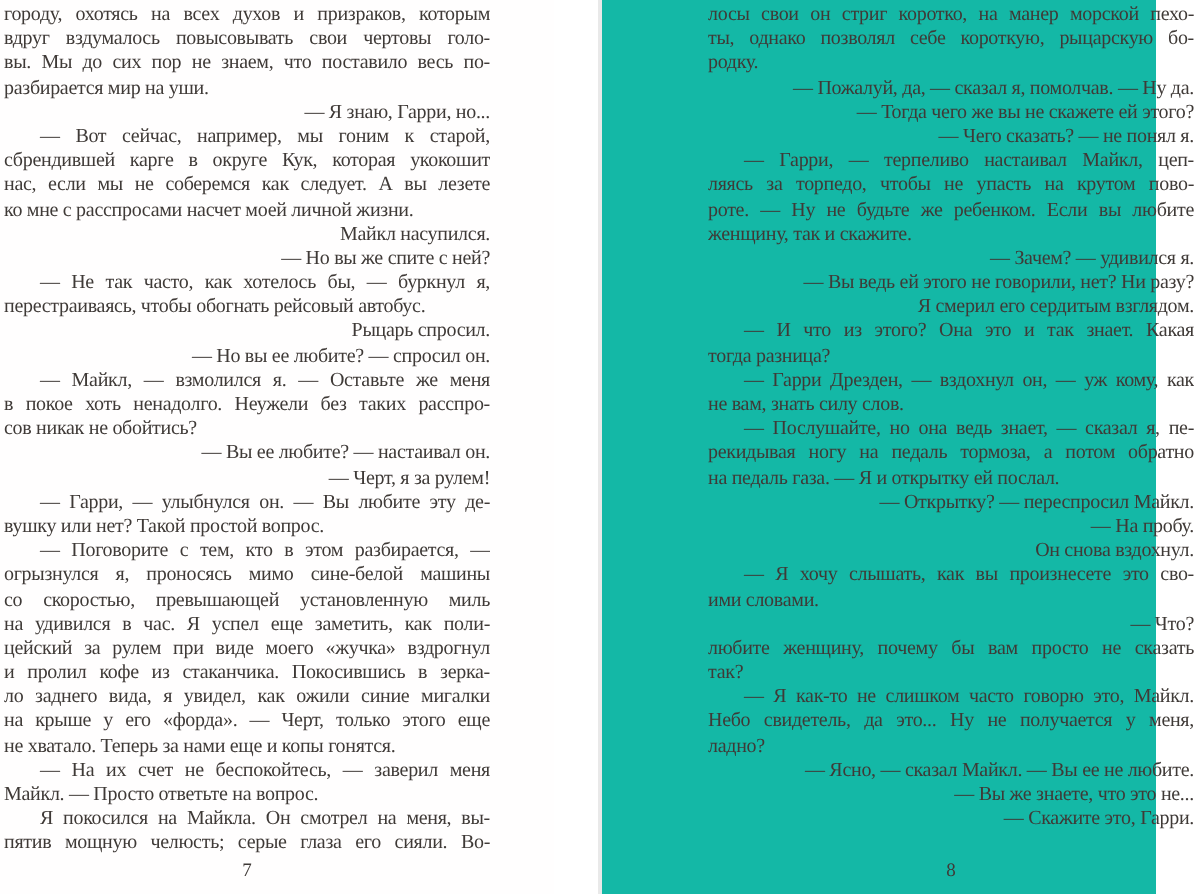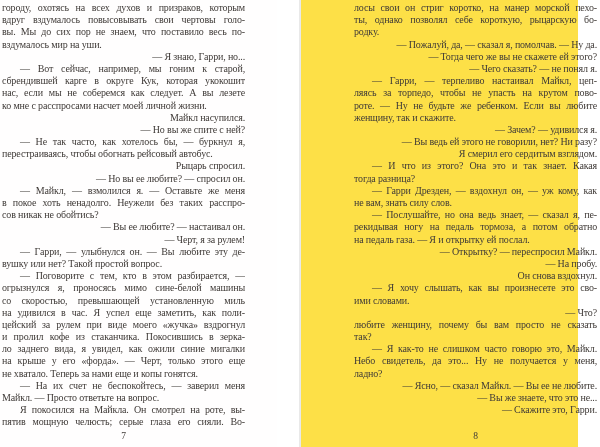--- a/index.html
+++ b/index.html
@@ -17,21 +17,21 @@
     overflow: hidden;
     background: #ffffff;
   }
   .page {
     position: absolute;
     top: 0;
     height: 447px;
     width: 277px;
   }
   .page-left  { left: 0;   background: #fffefe; }
-  .page-right { left: 301px; background: #fde047; }
+  .page-right { left: 301px; background: #14b8a6; }
   .gutter {
     position: absolute;
     left: 299px;
     top: 0;
     width: 2px;
     height: 447px;
     background: #e9e9e9;
   }
   .text-block {
     position: absolute;
@@ -73,21 +73,21 @@
 </head>
 <body>
 
 <div class="spread">
 
   <div class="page page-left">
     <div class="text-block">
         <div class="line justify">городу, охотясь на всех духов и призраков, которым</div>
         <div class="line justify">вдруг вздумалось повысовывать свои чертовы голо-</div>
         <div class="line justify">вы. Мы до сих пор не знаем, что поставило весь по-</div>
-        <div class="line">вздумалось мир на уши.</div>
+        <div class="line">разбирается мир на уши.</div>
         <div class="line indent">— Я знаю, Гарри, но...</div>
         <div class="line indent justify">— Вот сейчас, например, мы гоним к старой,</div>
         <div class="line justify">сбрендившей карге в округе Кук, которая укокошит</div>
         <div class="line justify">нас, если мы не соберемся как следует. А вы лезете</div>
         <div class="line">ко мне с расспросами насчет моей личной жизни.</div>
         <div class="line indent">Майкл насупился.</div>
         <div class="line indent">— Но вы же спите с ней?</div>
         <div class="line indent justify">— Не так часто, как хотелось бы, — буркнул я,</div>
         <div class="line">перестраиваясь, чтобы обогнать рейсовый автобус.</div>
         <div class="line indent">Рыцарь спросил.</div>
@@ -103,21 +103,21 @@
         <div class="line justify">огрызнулся я, проносясь мимо сине-белой машины</div>
         <div class="line justify">со скоростью, превышающей установленную миль</div>
         <div class="line justify">на удивился в час. Я успел еще заметить, как поли-</div>
         <div class="line justify">цейский за рулем при виде моего «жучка» вздрогнул</div>
         <div class="line justify">и пролил кофе из стаканчика. Покосившись в зерка-</div>
         <div class="line justify">ло заднего вида, я увидел, как ожили синие мигалки</div>
         <div class="line justify">на крыше у его «форда». — Черт, только этого еще</div>
         <div class="line">не хватало. Теперь за нами еще и копы гонятся.</div>
         <div class="line indent justify">— На их счет не беспокойтесь, — заверил меня</div>
         <div class="line">Майкл. — Просто ответьте на вопрос.</div>
-        <div class="line indent justify">Я покосился на Майкла. Он смотрел на роте, вы-</div>
+        <div class="line indent justify">Я покосился на Майкла. Он смотрел на меня, вы-</div>
         <div class="line justify">пятив мощную челюсть; серые глаза его сияли. Во-</div>
       </div>
     <div class="folio">7</div>
   </div>
 
   <div class="gutter"></div>
 
   <div class="page page-right">
     <div class="text-block">
         <div class="line justify">лосы свои он стриг коротко, на манер морской пехо-</div>

